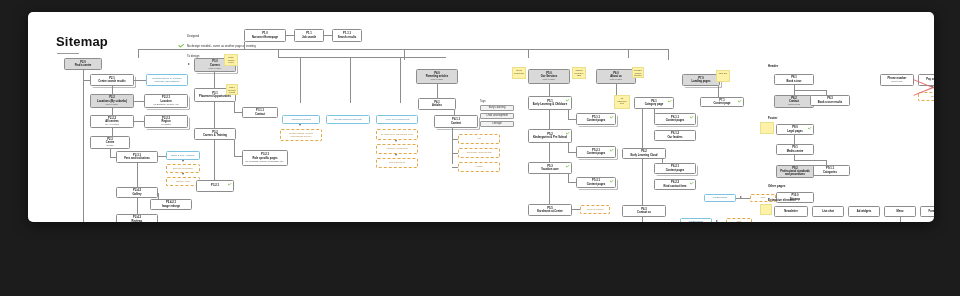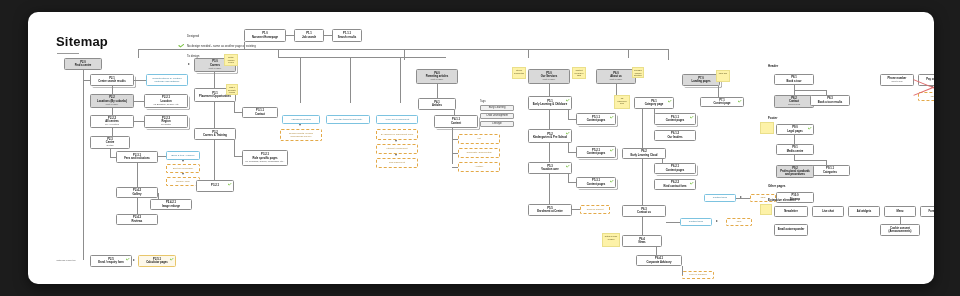--- a/index.html
+++ b/index.html
@@ -3,22 +3,22 @@
 <meta charset="utf-8">
 <style>
   html,body{margin:0;padding:0;}
   body{
     width:960px;height:296px;overflow:hidden;
     background:#1c1c1c;
     font-family:"Liberation Sans", sans-serif;
   }
   #root{position:relative;width:960px;height:296px;}
   .canvas{
-    position:absolute;left:28px;top:12px;width:906px;height:272px;
-    background:#ffffff;border-radius:10px;
+    position:absolute;left:28px;top:12px;width:906px;height:210px;
+    background:#ffffff;border-radius:5px;
     box-shadow:0 3px 14px rgba(0,0,0,.55);
     overflow:hidden;
   }
   
   .title{
     position:absolute;left:28px;top:22px;
     font-size:13px;font-weight:bold;color:#111;letter-spacing:.2px;
   }
   .title-rule{
     position:absolute;left:29px;top:41px;width:22px;height:1px;background:#9a9a9a;

